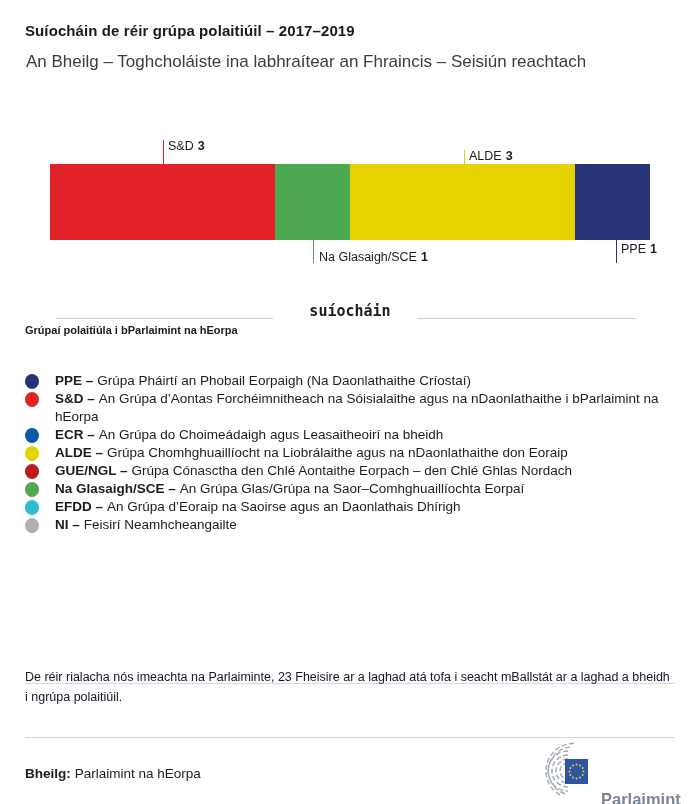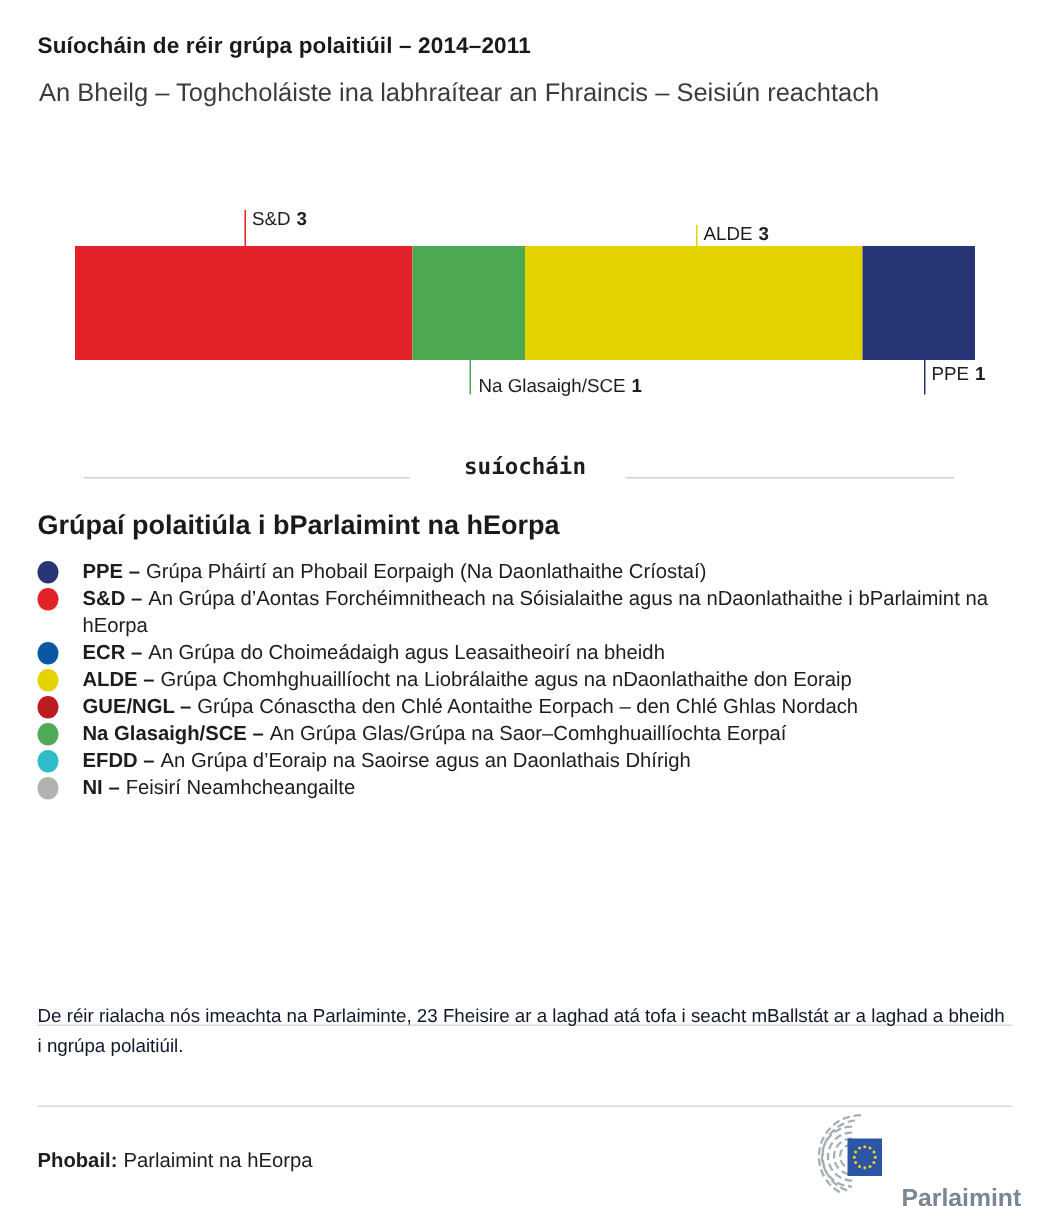--- a/index.html
+++ b/index.html
@@ -30,21 +30,21 @@
   .blabel-ppe{left:621px;top:242px;}
 
   
   .total-line{top:318px;height:1px;background:#cfcfcf;}
   .total-line-left{left:56px;width:217px;}
   .total-line-right{left:417px;width:219px;}
   .total-text{left:280px;top:301px;width:140px;text-align:center;
               font-family:"DejaVu Sans Mono",monospace;font-weight:bold;
               font-size:15px;line-height:20px;color:#1d1d1b;}
 
-  .legend-heading{left:25px;top:340px;font-size:18px;font-weight:bold;color:#1a1a18;}
+  .legend-heading{left:25px;top:324px;font-size:11px;font-weight:bold;color:#1a1a18;}
 
   .legend{left:25px;top:372px;width:650px;display:flex;flex-direction:column;gap:0;}
   .lrow{display:flex;align-items:flex-start;}
   .dot{width:14px;height:15px;border-radius:50%;flex:0 0 14px;margin-top:2px;}
   .ltext{margin-left:16px;font-size:13.5px;line-height:18px;width:620px;color:#1d1d1b;}
   .ltext .sep{margin-left:4px;}
 
   .divider{left:25px;width:650px;height:1px;background:#d8d8d8;}
   .divider1{top:683px;} .divider2{top:737px;}
 
@@ -54,21 +54,21 @@
   .source b{margin-right:4px;}
 
   .logo-svg{left:524px;top:738px;}
   .logo-text{left:601px;top:750px;font-size:16.5px;font-weight:bold;color:#7b8692;line-height:17px;margin-top:41px;}
 </style>
 </head>
 <body>
 
 <div id="page">
 
-  <div class="abs title">Suíocháin de réir grúpa polaitiúil – 2014–2011</div>
+  <div class="abs title">Suíocháin de réir grúpa polaitiúil – 2017–2019</div>
   <div class="abs subtitle">An Bheilg – Toghcholáiste ina labhraítear an Fhraincis – Seisiún reachtach</div>
 
   <div class="abs tick tick-sd" style="background-color: rgb(227, 33, 40);"></div>
   <div class="abs blabel blabel-sd">
     <span>S&amp;D</span><b>3</b>
   </div>
 
   <div class="abs tick tick-alde" style="background-color: rgb(229, 211, 0);"></div>
   <div class="abs blabel blabel-alde">
     <span>ALDE</span><b>3</b>
@@ -132,21 +132,21 @@
       <span class="dot" style="background-color: rgb(177, 177, 177);"></span>
       <div class="ltext"><b>NI –</b><span class="sep">Feisirí Neamhcheangailte</span></div>
     </div>
   </div>
 
   <div class="abs divider divider1"></div>
   <div class="abs footnote">De réir rialacha nós imeachta na Parlaiminte, 23 Fheisire ar a laghad atá tofa i seacht mBallstát ar a laghad a bheidh i ngrúpa polaitiúil.</div>
   <div class="abs divider divider2"></div>
 
   <div class="abs source">
-    <b>Phobail:</b><span>Parlaimint na hEorpa</span>
+    <b>Bheilg:</b><span>Parlaimint na hEorpa</span>
   </div>
 
   <svg class="abs logo-svg" width="72" height="58" viewBox="0 0 72 58">
     <g stroke="#a6aeb5" stroke-width="1.5" fill="none" stroke-dasharray="5 2.5">
       <path d="M 44 25 A 8 8 0 0 0 44 41"></path>
       <path d="M 44 21 A 12 12 0 0 0 44 45"></path>
       <path d="M 44 17 A 16 16 0 0 0 44 49"></path>
       <path d="M 44 13 A 20 20 0 0 0 44 53"></path>
       <path d="M 46 9 A 24 24 0 0 0 42 56"></path>
       <path d="M 50 5.5 A 27.5 27.5 0 0 0 38 58"></path>

